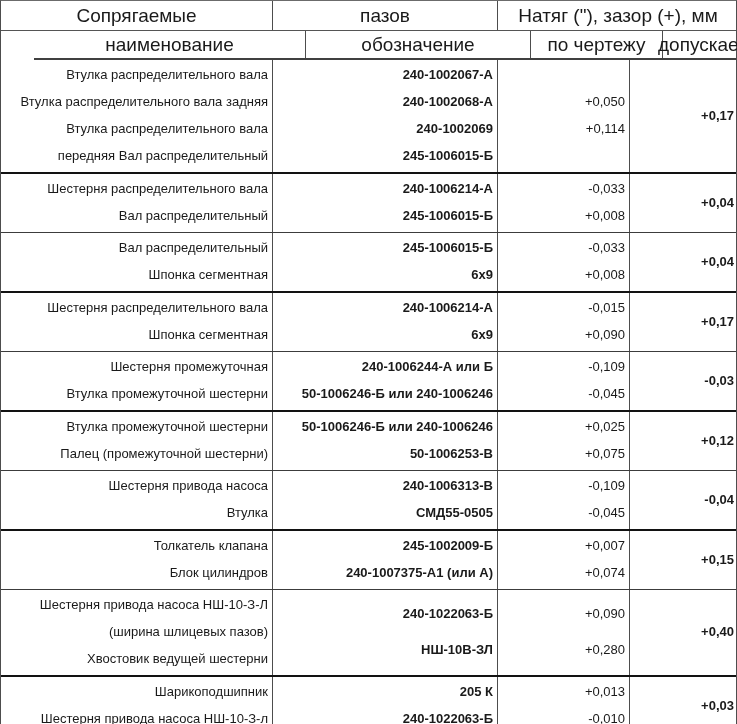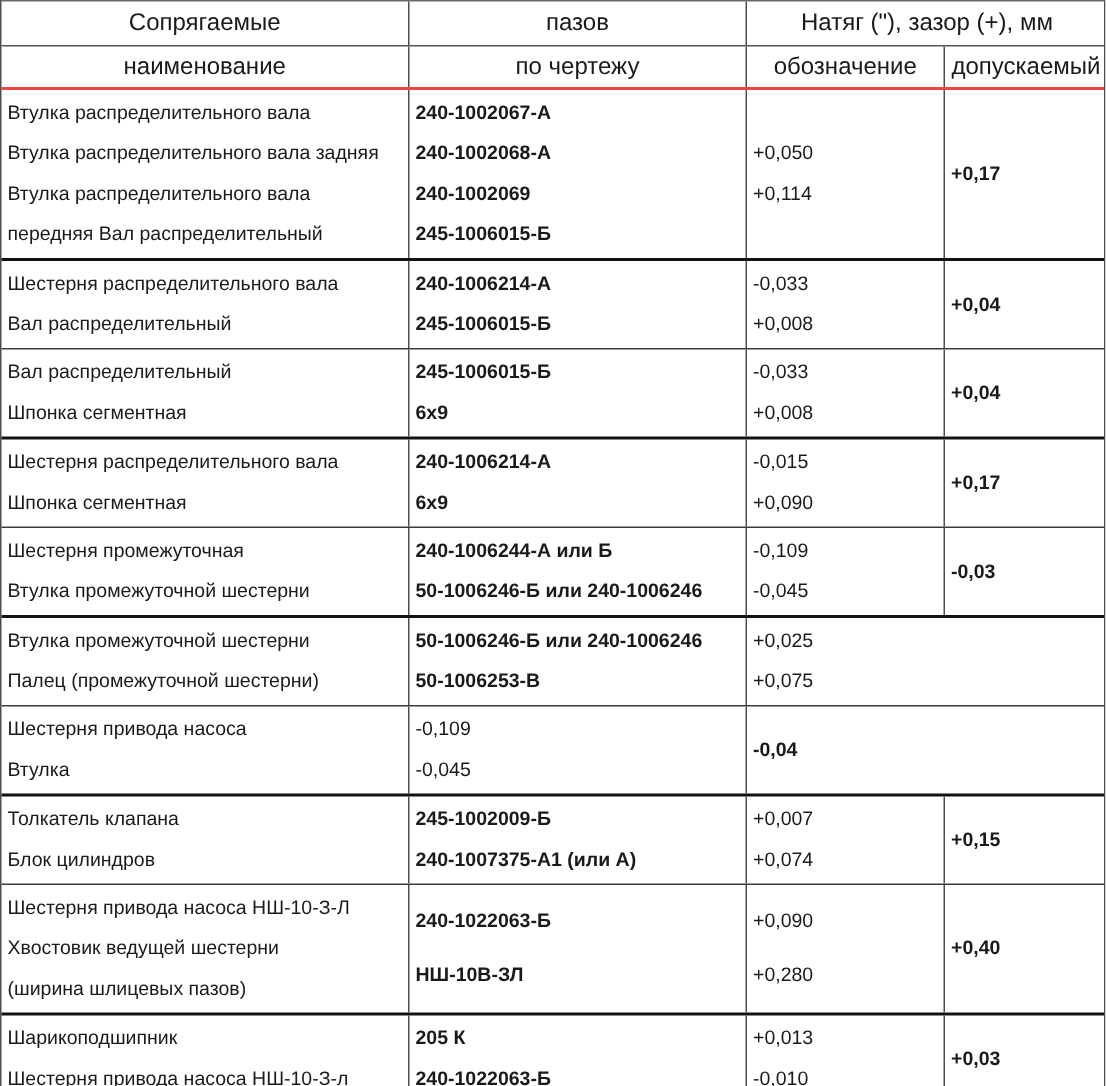--- a/index.html
+++ b/index.html
@@ -21,45 +21,46 @@
   .hrow1 {
     display: grid;
     grid-template-columns: 272px 225px 240px;
     height: 29px;
     border-bottom: 1px solid #555;
   }
   .hrow2 {
     display: grid;
     grid-template-columns: 272px 225px 132px 108px;
     height: 27px;
-    border-bottom: 2px solid #ef4444;
+    border-bottom: 2px solid #404040;
+    margin-left: 33px;
   }
   .hcell {
     display: flex;
     align-items: center;
     justify-content: center;
     text-align: right;
-    font-size: 16px;
+    font-size: 19px;
     box-sizing: border-box;
     border-right: 1px solid #4d4d4d;
     padding: 0 3px;
   }
   .hcell:last-child { border-right: none; }
   .row {
     display: grid;
     grid-template-columns: 272px 225px 132px 108px;
     border-bottom: 1px solid #3c3c3c;
   }
   .row.section-end { border-bottom: 2px solid #121212; }
   .row:last-child { border-bottom: none; }
   .cell {
     display: flex;
     flex-direction: column;
     justify-content: space-evenly;
-    align-items: flex-start;
+    align-items: flex-end;
     box-sizing: border-box;
     border-right: 1px solid #4d4d4d;
     padding: 2px 4px;
     text-align: center;
   }
   .cell:last-child { border-right: none; }
   .line {
     min-height: 27px;
     display: flex;
     align-items: center;
@@ -76,22 +77,22 @@
 <body>
 
 <div class="spec-table">
   <div class="hrow1">
     <div class="hcell">Сопрягаемые</div>
     <div class="hcell">пазов</div>
     <div class="hcell">Натяг ("), зазор (+), мм</div>
   </div>
   <div class="hrow2">
     <div class="hcell">наименование</div>
+    <div class="hcell">обозначение</div>
     <div class="hcell">по чертежу</div>
-    <div class="hcell">обозначение</div>
     <div class="hcell">допускаемый</div>
   </div>
   <div id="table-body">
       <div class="row section-end">
         <div class="cell name">
           <div class="line">Втулка распределительного вала</div>
           <div class="line">Втулка распределительного вала задняя</div>
           <div class="line">Втулка распределительного вала</div>
           <div class="line">передняя Вал распределительный</div>
         </div>
@@ -185,26 +186,33 @@
           <div class="line">Палец (промежуточной шестерни)</div>
         </div>
         <div class="cell desig">
           <div class="line">50-1006246-Б или 240-1006246</div>
           <div class="line">50-1006253-В</div>
         </div>
         <div class="cell val">
           <div class="line">+0,025</div>
           <div class="line">+0,075</div>
         </div>
+        <div class="cell allowed">
+          <div class="line">+0,12</div>
+        </div>
       </div>
       <div class="row section-end">
         <div class="cell name">
           <div class="line">Шестерня привода насоса</div>
           <div class="line">Втулка</div>
         </div>
+        <div class="cell desig">
+          <div class="line">240-1006313-В</div>
+          <div class="line">СМД55-0505</div>
+        </div>
         <div class="cell val">
           <div class="line">-0,109</div>
           <div class="line">-0,045</div>
         </div>
         <div class="cell allowed">
           <div class="line">-0,04</div>
         </div>
       </div>
       <div class="row">
         <div class="cell name">
@@ -219,22 +227,22 @@
           <div class="line">+0,007</div>
           <div class="line">+0,074</div>
         </div>
         <div class="cell allowed">
           <div class="line">+0,15</div>
         </div>
       </div>
       <div class="row section-end">
         <div class="cell name">
           <div class="line">Шестерня привода насоса НШ-10-З-Л</div>
+          <div class="line">(ширина шлицевых пазов)</div>
           <div class="line">Хвостовик ведущей шестерни</div>
-          <div class="line">(ширина шлицевых пазов)</div>
         </div>
         <div class="cell desig">
           <div class="line">240-1022063-Б</div>
           <div class="line">НШ-10В-ЗЛ</div>
         </div>
         <div class="cell val">
           <div class="line">+0,090</div>
           <div class="line">+0,280</div>
         </div>
         <div class="cell allowed">

